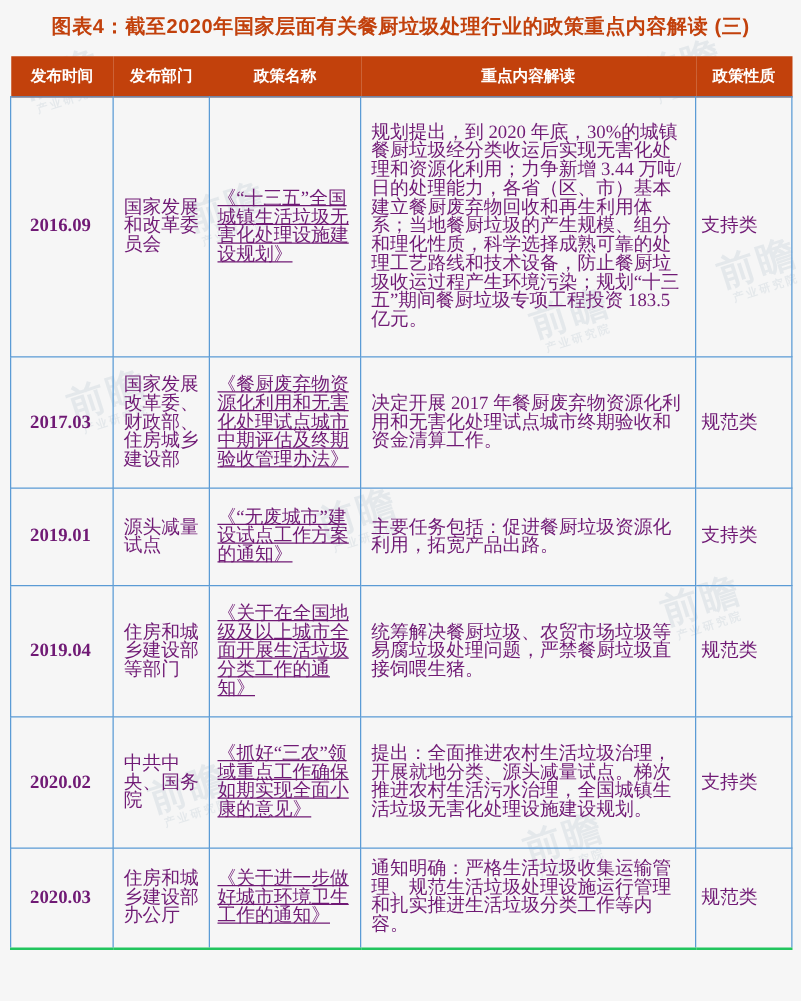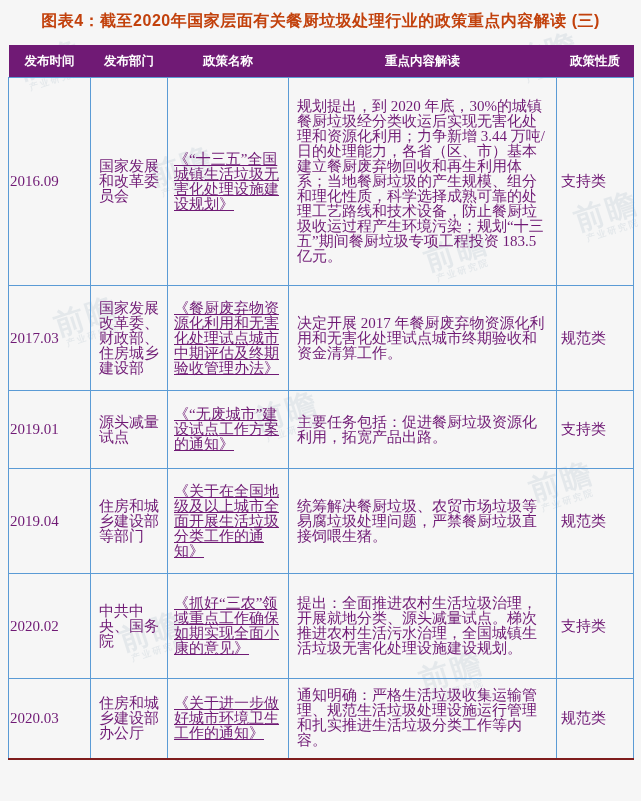--- a/index.html
+++ b/index.html
@@ -46,21 +46,21 @@
   .wm10{left:575px;top:195px;}
 
   table.policy{
     position:absolute;z-index:1;
     left:8px;top:45px;
     width:625px;
     border-collapse:collapse;
     table-layout:fixed;
   }
   .policy th{
-    background:#701a75;
+    background:#c2410c;
     color:#ffffff;
     font-family:"Liberation Sans","DejaVu Sans",sans-serif;
     font-size:12.5px;
     font-weight:bold;
     height:32px;
     text-align:center;
     border:none;
     padding:0;
   }
   .policy td{
@@ -71,22 +71,22 @@
     vertical-align:middle;
     padding:0;
     word-break:break-all;
   }
   .policy tr.r0{height:208px;}
   .policy tr.r1{height:105px;}
   .policy tr.r2{height:78px;}
   .policy tr.r3{height:105px;}
   .policy tr.r4{height:105px;}
   .policy tr.r5{height:80px;}
-  .policy tbody tr:last-child td{border-bottom:2px solid #7f1d1d;margin-left:22px;}
-  td.c-date{padding-left:1px;}
+  .policy tbody tr:last-child td{border-bottom:2px solid #22c55e;margin-left:22px;}
+  td.c-date{padding-left:15px;font-weight:bold;}
   td.c-dept{padding-left:8px;padding-right:6px;}
   td.c-policy{padding-left:6px;padding-right:4px;text-decoration:underline;}
   td.c-content{padding-left:8px;padding-right:6px;}
   td.c-nature{padding-left:4px;}
 </style>
 </head>
 <body>
 
 <div class="wm wm1">
     <span class="big">前瞻</span>

